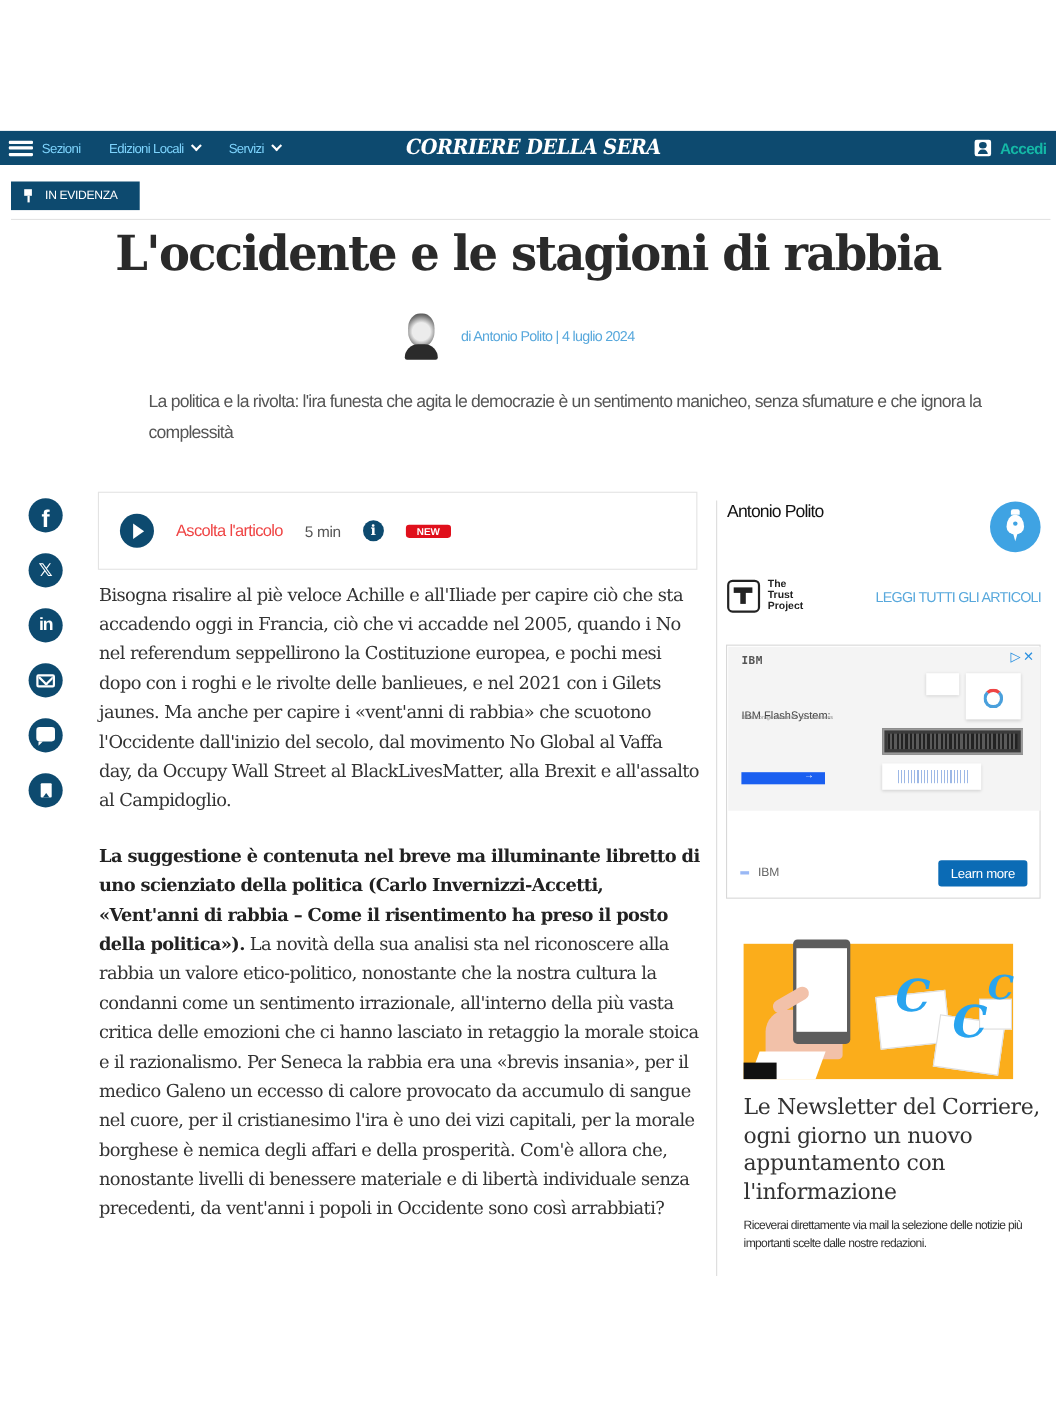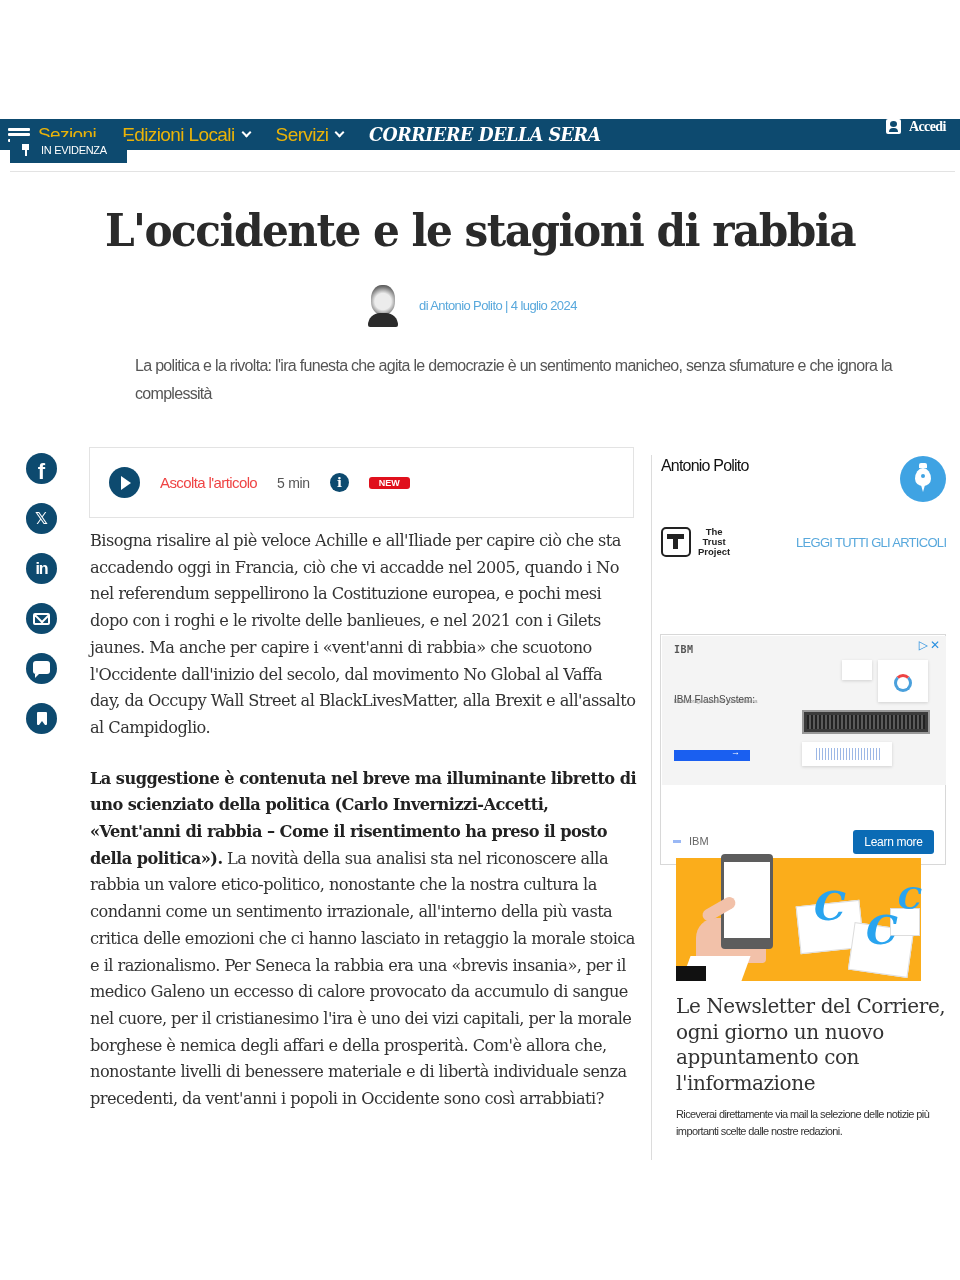--- a/index.html
+++ b/index.html
@@ -1,35 +1,35 @@
 <!DOCTYPE html>
 <html><head>
 <meta charset="utf-8">
 <style>
   * { box-sizing: border-box; margin: 0; padding: 0; }
   html, body { width: 960px; height: 1280px; background: #ffffff; overflow: hidden; }
   body { position: relative; font-family: "Liberation Sans", sans-serif; color: #222; }
 
   
   .topnav { position: absolute; left: 0; top: 119px; width: 960px; height: 31px; background: #0d4a6f; }
-  .nav-left { position: absolute; left: 8px; top: 0; height: 31px; display: flex; align-items: center; color: #eab308; font-size: 19px; letter-spacing: -0.6px; font-family: "Liberation Sans", sans-serif; }
+  .nav-left { position: absolute; left: 8px; top: 0; height: 31px; display: flex; align-items: center; color: #7dd3fc; font-size: 12px; letter-spacing: -0.6px; font-family: "Liberation Sans", sans-serif; }
   .nav-item { display: flex; align-items: center; margin-right: 26px; cursor: pointer; }
   .hamburger { width: 22px; height: 14px; display: flex; flex-direction: column; justify-content: space-between; margin-right: 8px; }
   .hamburger span { display: block; height: 3px; background: #fff; border-radius: 1px; }
   .chev { display: inline-block; width: 7px; height: 7px; border-right: 2px solid #fff; border-bottom: 2px solid #fff; transform: rotate(45deg); margin-left: 8px; margin-top: -4px; }
   .logo { position: absolute; left: 369px; top: 4px; color: #fff; font-family: "DejaVu Serif", serif; font-style: italic; font-weight: bold; font-size: 19px; letter-spacing: -0.5px; transform: scaleX(0.92); transform-origin: left; white-space: nowrap; }
   .abbonati { position: absolute; left: 682px; top: 0; width: 190px; height: 26px; background: #fff; border-radius: 0 0 4px 4px; display: flex; align-items: center; justify-content: center; font-size: 10px; color: #0d4a6f; font-weight: bold; letter-spacing: -0.4px; cursor: pointer; }
   .sun { width: 14px; height: 14px; border-radius: 50%; background: #f7a21b; box-shadow: 0 0 4px #f9c66b; margin-right: 12px; margin-left: -14px; }
-  .accedi { position: absolute; left: 886px; top: 0; height: 31px; display: flex; align-items: flex-start; color: #ffffff; font-size: 14px; font-weight: bold; letter-spacing: -0.6px; cursor: pointer; font-family: Liberation Serif, serif; }
+  .accedi { position: absolute; left: 886px; top: 0; height: 31px; display: flex; align-items: center; color: #14b8a6; font-size: 14px; font-weight: bold; letter-spacing: -0.6px; cursor: pointer; }
   .user-ico { width: 15px; height: 15px; background: #fff; border-radius: 2px; margin-right: 8px; position: relative; }
   .user-ico::before { content: ""; position: absolute; left: 4px; top: 2px; width: 7px; height: 6px; border-radius: 50%; background: #0d4a6f; }
   .user-ico::after { content: ""; position: absolute; left: 3px; top: 9px; width: 9px; height: 4px; border-radius: 4px 4px 0 0; background: #0d4a6f; }
 
   
-  .evidenza-row { position: absolute; left: 10px; top: 136px; width: 945px; height: 36px; border-bottom: 1px solid #e3e3e3; }
+  .evidenza-row { position: absolute; left: 10px; top: 164px; width: 945px; height: 36px; border-bottom: 1px solid #e3e3e3; }
   .evid-badge { position: absolute; left: 0; top: 1px; width: 117px; height: 26px; background: #0d4a6f; color: #fff; font-size: 11px; letter-spacing: -0.3px; display: flex; align-items: center; padding-left: 12px; }
   .pin { display: inline-block; width: 7px; height: 12px; position: relative; margin-right: 12px; }
   .pin::before { content: ""; position: absolute; left: 0; top: 0; width: 7px; height: 6px; background: #fff; }
   .pin::after { content: ""; position: absolute; left: 3px; top: 6px; width: 1.5px; height: 6px; background: #fff; }
   .evid-text { position: absolute; left: 132px; top: 4px; font-family: "DejaVu Serif", serif; font-size: 13px; color: #222; letter-spacing: -0.7px; white-space: nowrap; cursor: pointer; }
 
   
   .headline { position: absolute; left: 0; top: 205px; width: 960px; text-align: center; font-family: "DejaVu Serif", serif; font-size: 44px; color: #2a2a2a; letter-spacing: -1.6px; transform: scaleX(0.96); }
   .byline { position: absolute; left: 365px; top: 282px; height: 46px; display: flex; align-items: center; }
   .avatar { width: 36px; height: 44px; position: relative; margin-right: 18px; }
@@ -67,29 +67,29 @@
   .body-text b { color: #222; }
 
   
   .side-divider { position: absolute; left: 651px; top: 455px; width: 1px; height: 705px; background: #dcdcdc; }
   .author-name { position: absolute; left: 661px; top: 457px; font-size: 16px; color: #111; letter-spacing: -0.8px; font-weight: normal; cursor: pointer; }
   .pen-badge { position: absolute; left: 900px; top: 456px; width: 46px; height: 46px; border-radius: 50%; background: #3fa3e3; cursor: pointer; }
   .pen-badge .nib { position: absolute; left: 15px; top: 12px; width: 16px; height: 18px; background: #fff; border-radius: 50% 50% 50% 50% / 60% 60% 40% 40%; }
   .pen-badge .nib::before { content: ""; position: absolute; left: 4px; top: -5px; width: 8px; height: 5px; background: #fff; border-radius: 2px 2px 0 0; }
   .pen-badge .nib::after { content: ""; position: absolute; left: 6px; top: 6px; width: 4px; height: 4px; background: #3fa3e3; border-radius: 50%; }
   .pen-badge .tip { position: absolute; left: 21px; top: 29px; border-left: 2px solid transparent; border-right: 2px solid transparent; border-top: 7px solid #fff; }
-  .trust { position: absolute; left: 661px; top: 527px; display: flex; align-items: center; cursor: pointer; text-align: center; }
+  .trust { position: absolute; left: 661px; top: 527px; display: flex; align-items: center; cursor: pointer; }
   .trust-ico { width: 30px; height: 30px; border: 2.5px solid #222; border-radius: 5px; position: relative; margin-right: 7px; }
   .trust-ico::before { content: ""; position: absolute; left: 4px; top: 5px; width: 17px; height: 5px; background: #222; }
   .trust-ico::after { content: ""; position: absolute; left: 10px; top: 9px; width: 5px; height: 11px; background: #222; }
   .trust-text { font-size: 9.5px; font-weight: bold; line-height: 10px; color: #222; }
   .leggi { position: absolute; left: 796px; top: 535px; font-size: 13px; color: #58a8dc; letter-spacing: -0.7px; cursor: pointer; }
 
   
-  .ad { position: absolute; left: 660px; top: 586px; width: 286px; height: 231px; border: 1px solid #d8d8d8; background: #fff; margin-top: 48px; }
+  .ad { position: absolute; left: 660px; top: 586px; width: 286px; height: 231px; border: 1px solid #d8d8d8; background: #fff; }
   .ad-creative { position: absolute; left: 1px; top: 1px; width: 284px; height: 149px; background: #f4f4f4; }
   .ad-ibm { position: absolute; left: 12px; top: 8px; font-size: 10px; font-weight: bold; color: #555; letter-spacing: 0.5px; font-family: "DejaVu Sans Mono", monospace; }
   .ad-head { position: absolute; left: 12px; top: 58px; font-size: 10px; color: #444; }
   .ad-sub { position: absolute; left: 12px; top: 62px; font-size: 5px; color: #888; }
   .ad-cta { position: absolute; left: 12px; top: 114px; width: 76px; height: 11px; background: #1a5ff0; }
   .ad-cta::after { content: "→"; position: absolute; right: 10px; top: -3px; color: #fff; font-size: 9px; }
   .ad-visual { position: absolute; left: 140px; top: 22px; width: 130px; height: 110px; }
   .rack { position: absolute; left: 0; top: 52px; width: 128px; height: 24px; background: #3b3b3b; border: 2px solid #999; }
   .rack::before { content: ""; position: absolute; inset: 3px; background: repeating-linear-gradient(90deg, #222 0 2px, #5a5a5a 2px 4px); }
   .card1 { position: absolute; left: 76px; top: 2px; width: 50px; height: 42px; background: #fff; box-shadow: 0 1px 3px rgba(0,0,0,0.15); }

